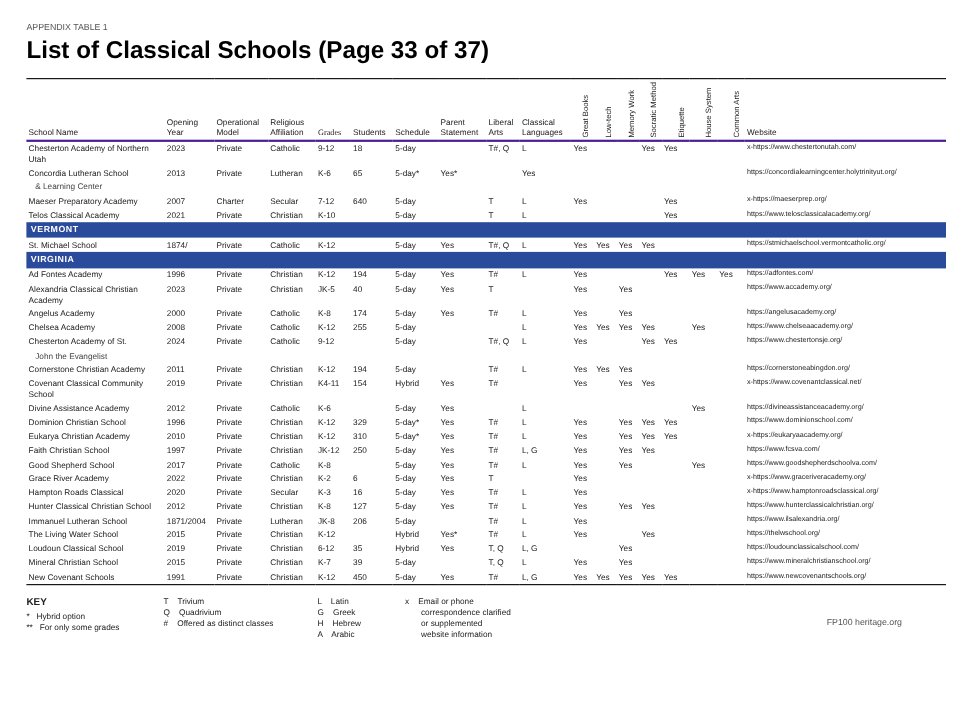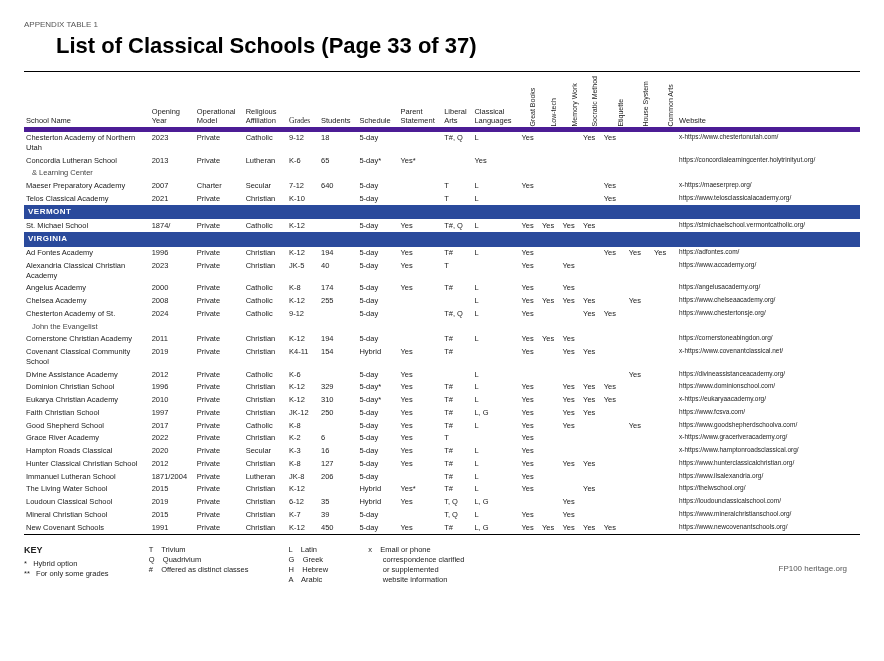--- a/index.html
+++ b/index.html
@@ -15,30 +15,29 @@
     .appendix-label {
       font-size: 8px;
       color: #555;
       margin-bottom: 4px;
     }
     h1 {
       font-size: 22px;
       font-weight: bold;
       margin-bottom: 12px;
       color: #000;
-      margin-left: 32px;
     }
     table {
       width: 100%;
       border-collapse: collapse;
       font-size: 7.5px;
     }
     thead tr th {
       border-top: 1.5px solid #000;
-      border-bottom: 5px solid #4c1d95;
+      border-bottom: 2px solid #4c1d95;
       vertical-align: bottom;
       padding: 2px 2px;
       text-align: left;
       font-weight: normal;
       line-height: 1.2;
     }
     tbody tr td {
       padding: 1.5px 2px;
       vertical-align: top;
       line-height: 1.3;
@@ -82,21 +81,21 @@
     }
     .key-title {
       font-weight: bold;
       font-size: 9px;
       margin-bottom: 4px;
     }
     .key-item { margin-bottom: 1px; }
     .footer-right {
       position: absolute;
       bottom: 12px;
-      right: 13px;
+      right: 40px;
       font-size: 8px;
       color: #555;
     }
     .page-wrapper { position: relative; }
     .indent { padding-left: 8px !important; }
   </style>
 </head>
 <body>
 
 <div class="page-wrapper">

